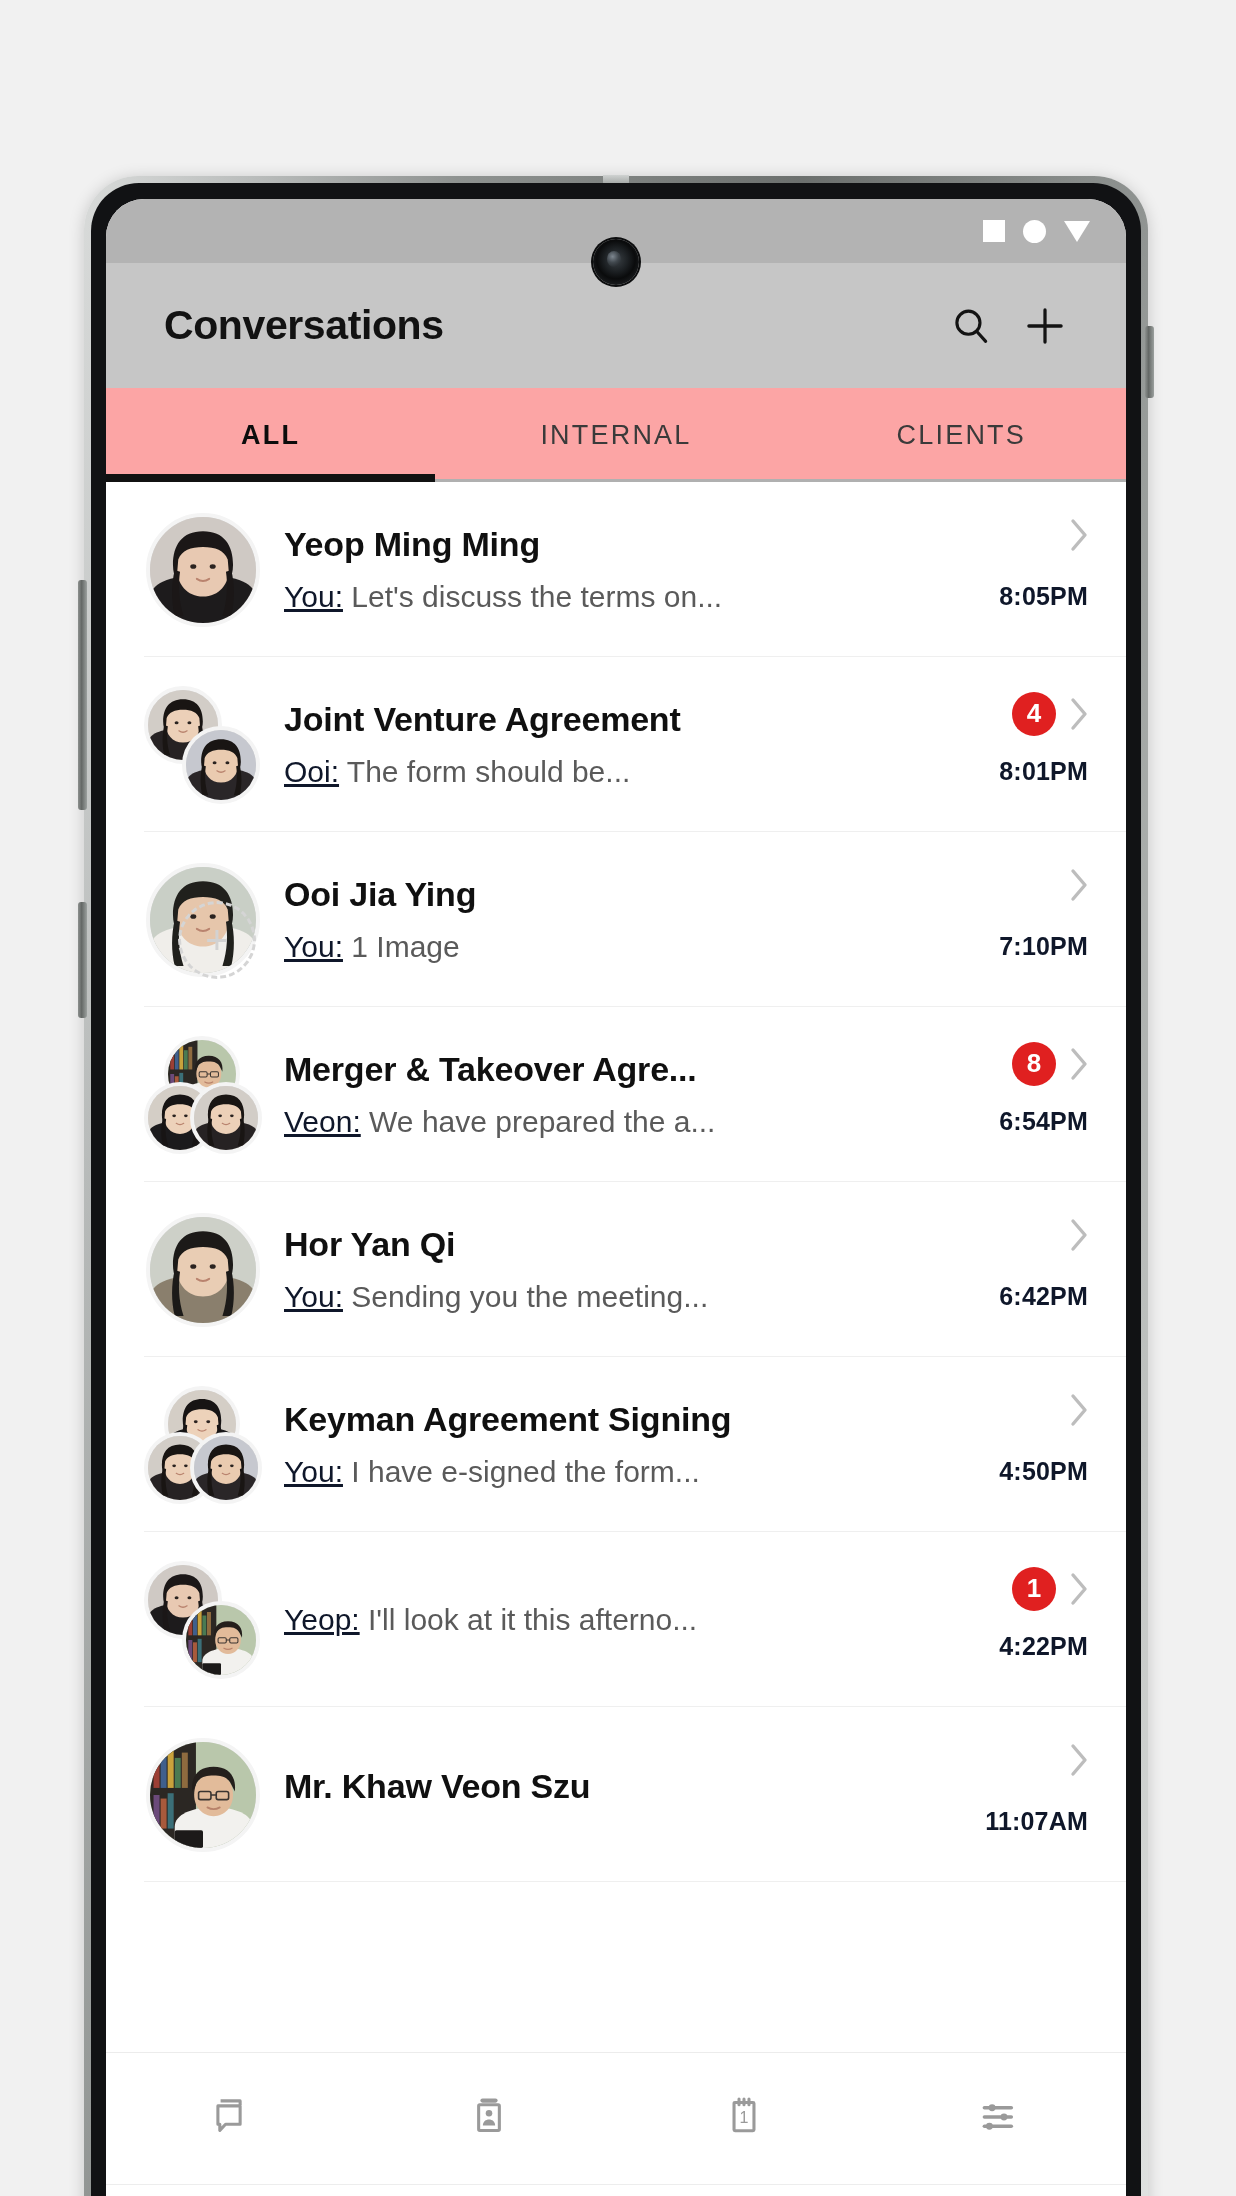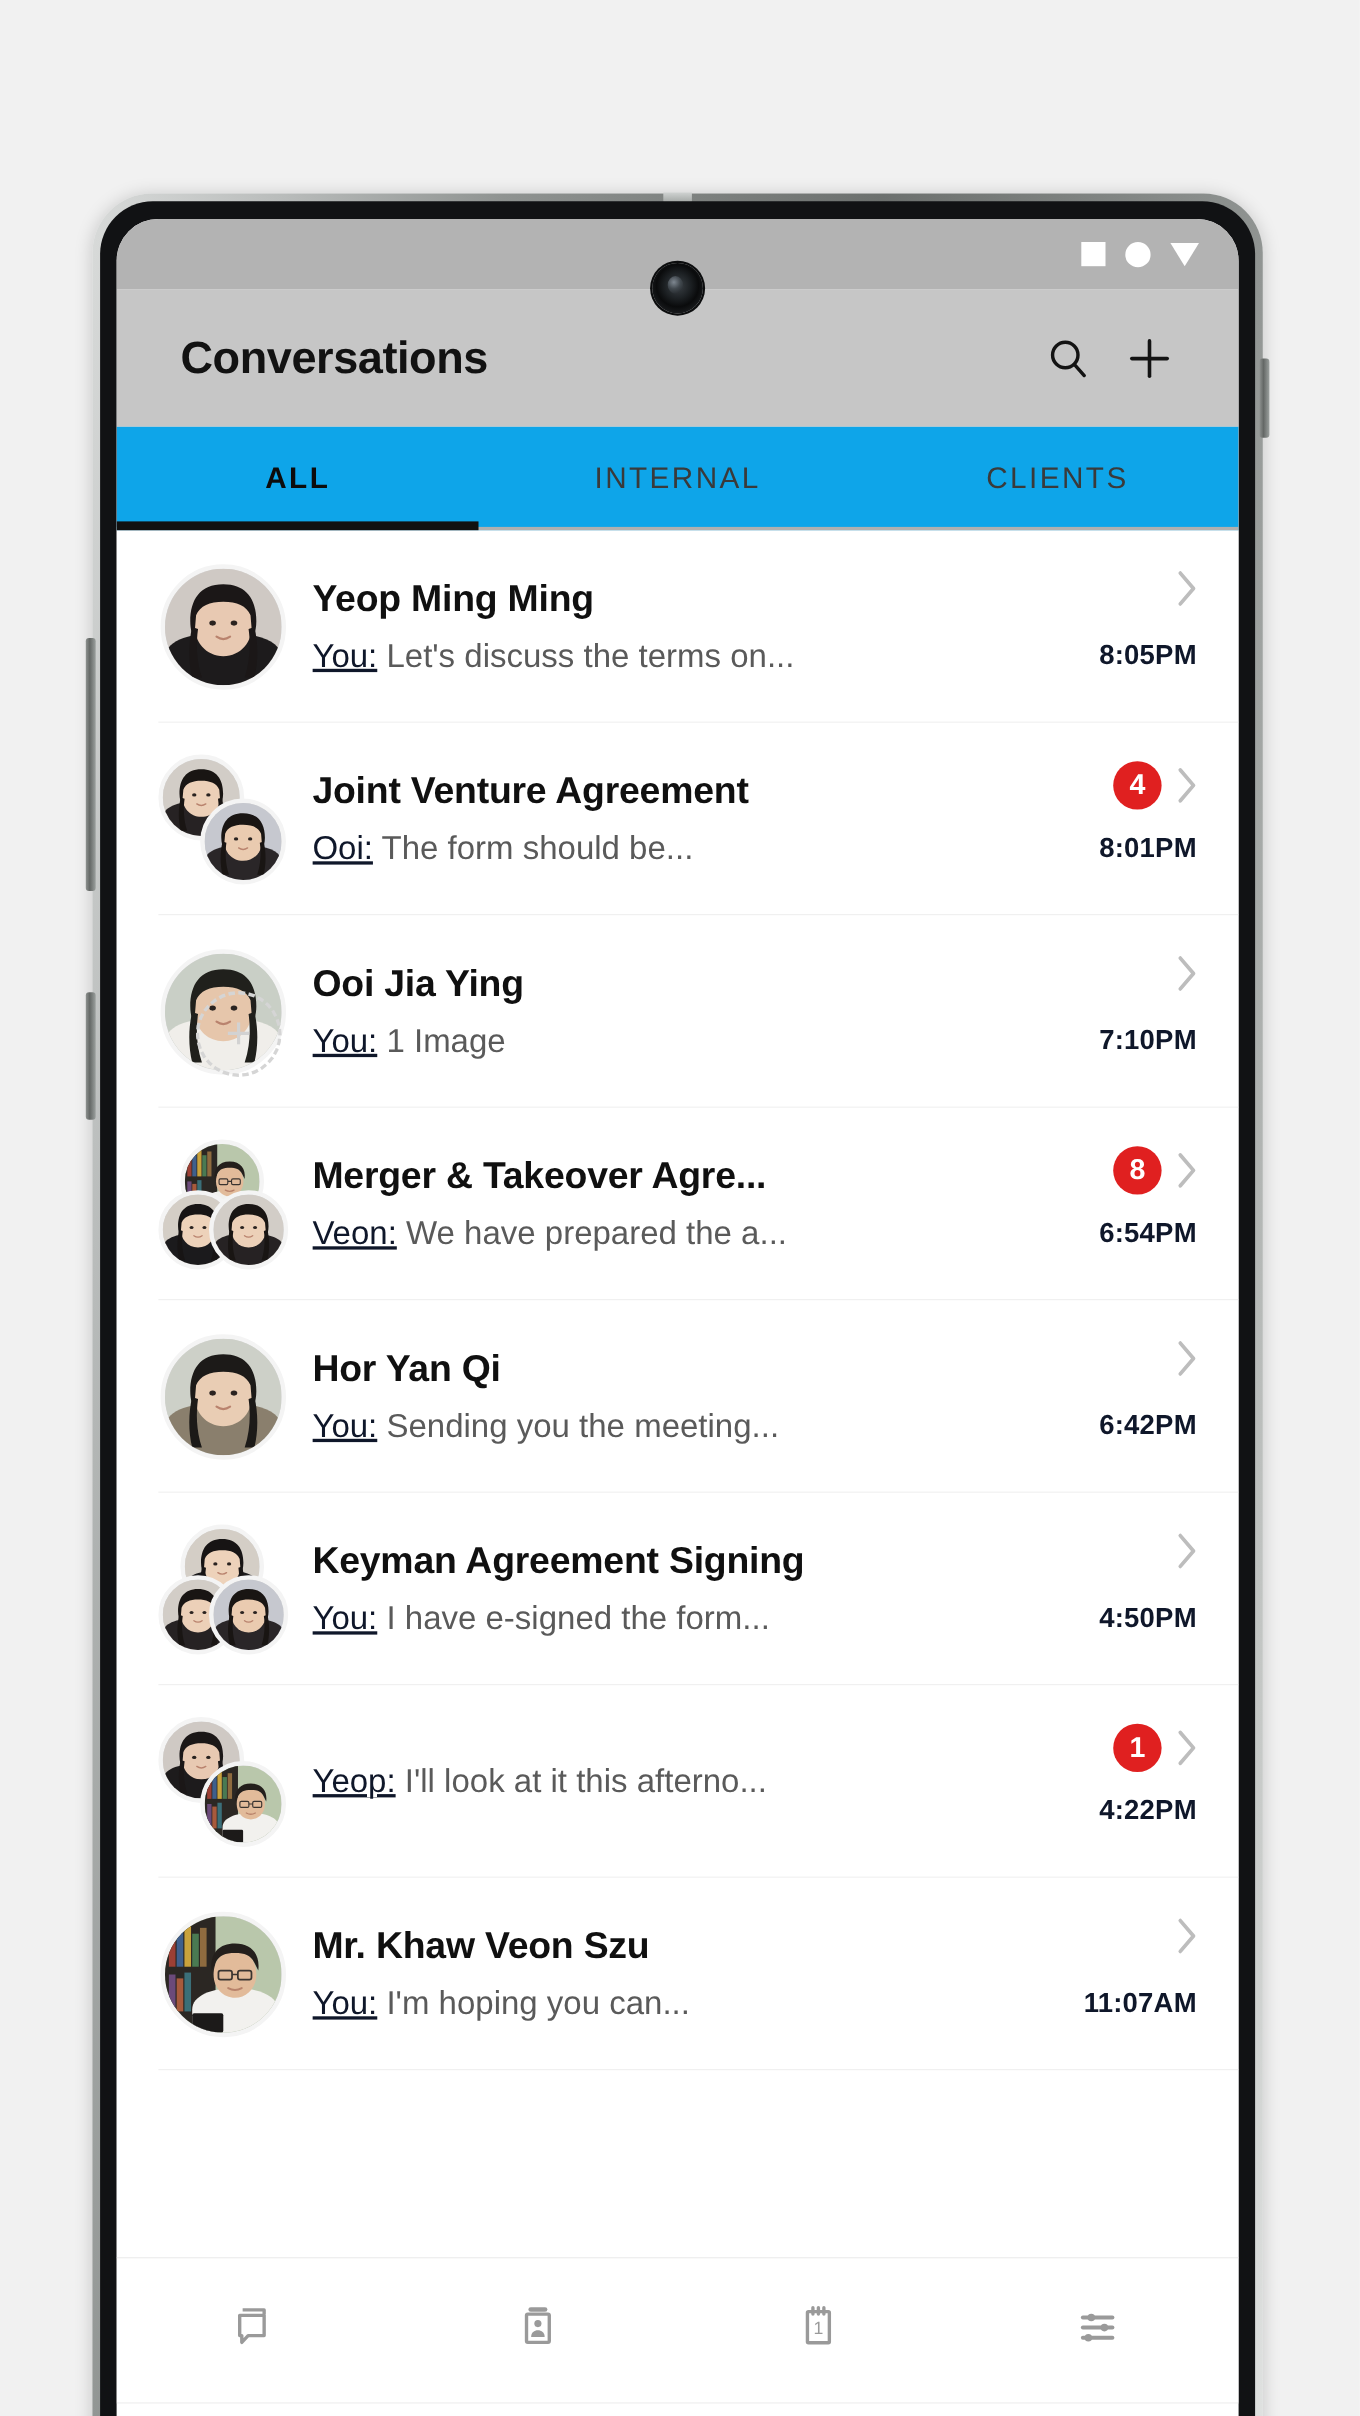--- a/index.html
+++ b/index.html
@@ -123,21 +123,21 @@
     height: 74px;
     display: flex;
     align-items: center;
     justify-content: center;
     cursor: pointer;
   }
   .header-action svg { display: block; }
 
   
   #tab-bar {
-    background: #0ea5e9;
+    background: #fca5a5;
     height: 94px;
     display: flex;
     position: relative;
     gap: 16px;
   }
   .tab {
     flex: 1;
     display: flex;
     align-items: center;
     justify-content: center;
@@ -696,21 +696,20 @@
     <rect x="27.5" y="28" width="7" height="4.6" rx="1.1" fill="none" stroke="#3a3430" stroke-width="0.9"></rect>
     <rect x="37.5" y="28" width="7" height="4.6" rx="1.1" fill="none" stroke="#3a3430" stroke-width="0.9"></rect>
     <line x1="34.5" y1="30" x2="37.5" y2="30" stroke="#3a3430" stroke-width="0.9"></line>
     <path d="M32.5 37 Q36 39 39.5 37" stroke="#b8826a" stroke-width="1" fill="none" stroke-linecap="round"></path>
     <rect x="14" y="50" width="16" height="10" rx="1" fill="#1c1a19"></rect>
   </svg>
               </div>
             </div>
             <div class="conv-text">
               <div class="conv-title">Mr. Khaw Veon Szu</div>
-              <div class="conv-preview"><span class="sender">You:</span> <span>I'm hoping you can...</span></div>
             </div>
             <div class="conv-meta">
               <div class="meta-top">
                 <div class="chev">
                   <svg width="22" height="36" viewBox="0 0 10 18" fill="none" stroke="#bdbdbd" stroke-width="1.7" stroke-linecap="round" stroke-linejoin="round">
             <polyline points="2,2 8,9 2,16"></polyline>
           </svg>
                 </div>
               </div>
               <div class="conv-time">11:07AM</div>

